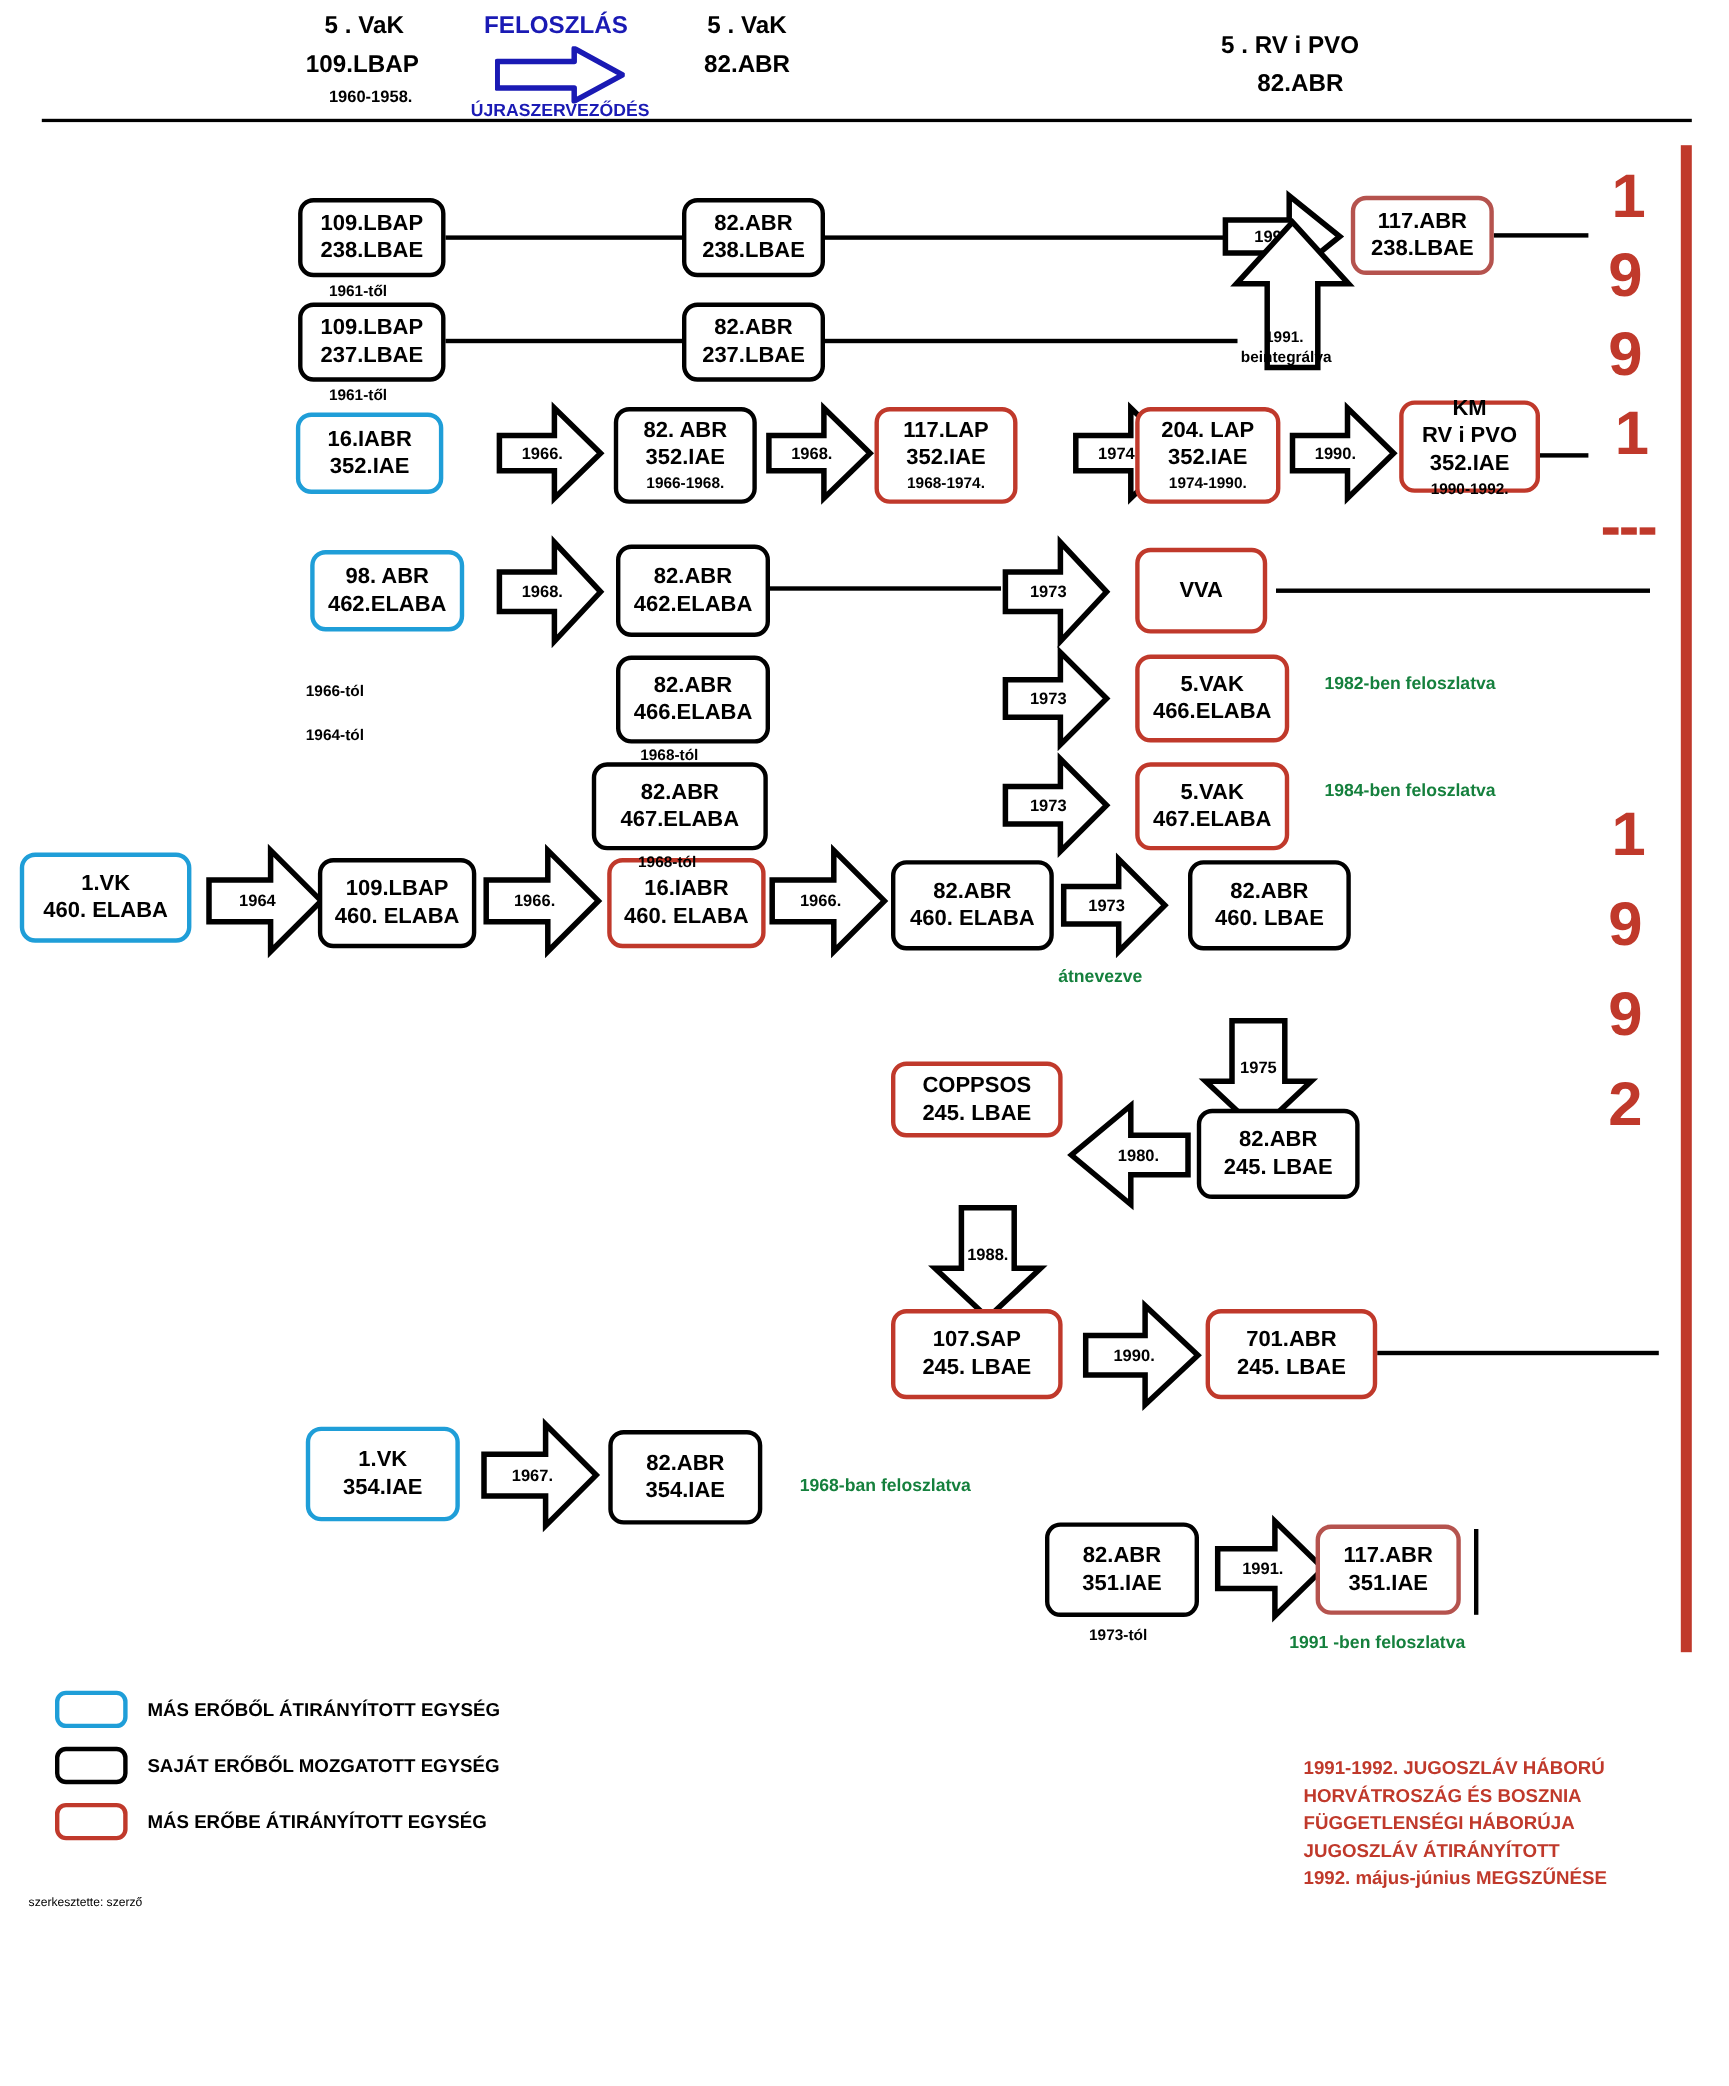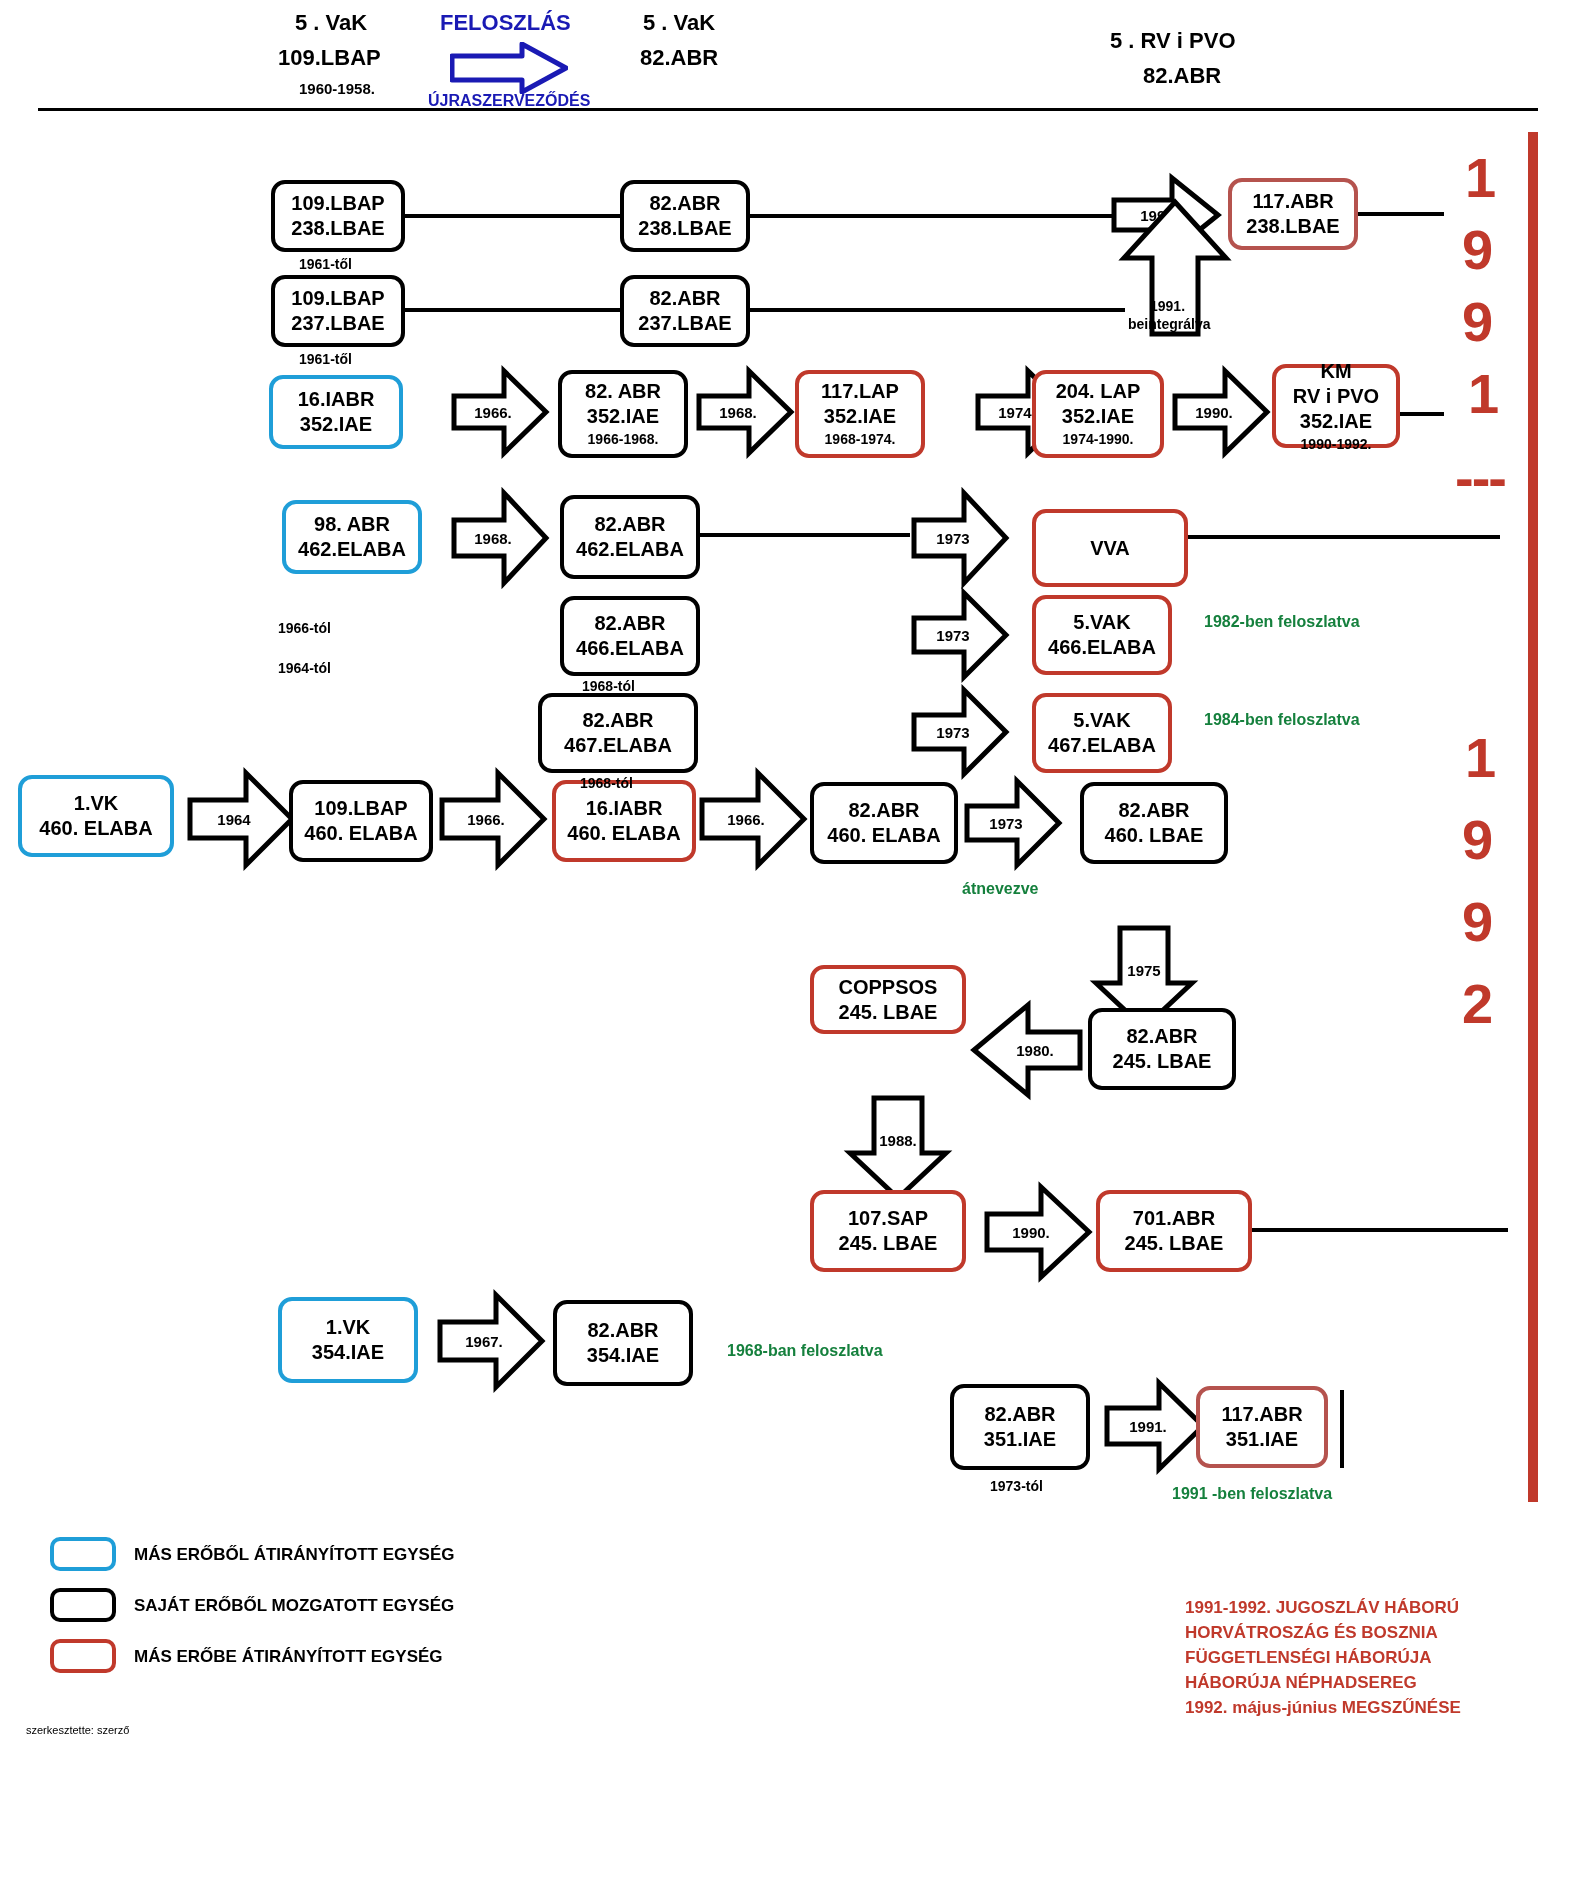--- a/index.html
+++ b/index.html
@@ -216,21 +216,21 @@
   <span class="l1">82.ABR</span>
   <span class="l2">462.ELABA</span>
 </div>
 <div class="hline" style="left:700px;top:533px;width:210px;"></div>
 <div class="arrow" style="left:912px;top:490px;width:96px;height:96px;">
   <svg width="96" height="96" viewBox="0 0 96 96">
     <polygon points="2,30 52,30 52,3 94,48 52,93 52,66 2,66" fill="#fff" stroke="#000" stroke-width="5" stroke-linejoin="miter"></polygon>
   </svg>
   <span class="alabel">1973</span>
 </div>
-<div class="box red" style="left:1032px;top:498px;width:156px;height:78px;margin-top:11px;">
+<div class="box red" style="left:1032px;top:498px;width:120px;height:78px;">
   <span class="l1">VVA</span>
 </div>
 <div class="hline" style="left:1160px;top:535px;width:340px;"></div>
 
 <div class="cap" style="left:278px;top:620px;">1966-tól</div>
 <div class="cap" style="left:278px;top:660px;">1964-tól</div>
 <div class="box" style="left:560px;top:596px;width:140px;height:80px;">
   <span class="l1">82.ABR</span>
   <span class="l2">466.ELABA</span>
 </div>
@@ -394,14 +394,14 @@
 <div class="legtxt" style="left:134px;top:1596px;">SAJÁT ERŐBŐL MOZGATOTT EGYSÉG</div>
 
 <div class="legbox red" style="left:50px;top:1639px;"></div>
 <div class="legtxt" style="left:134px;top:1647px;">MÁS ERŐBE ÁTIRÁNYÍTOTT EGYSÉG</div>
 
 <div class="credit" style="left:26px;top:1724px;">szerkesztette: szerző</div>
 
 <div class="redblock" style="left:1185px;top:1596px;">1991-1992. JUGOSZLÁV HÁBORÚ</div>
 <div class="redblock" style="left:1185px;top:1621px;">HORVÁTROSZÁG ÉS BOSZNIA</div>
 <div class="redblock" style="left:1185px;top:1646px;">FÜGGETLENSÉGI HÁBORÚJA</div>
-<div class="redblock" style="left:1185px;top:1671px;">HÁBORÚJA NÉPHADSEREG</div>
+<div class="redblock" style="left:1185px;top:1671px;">JUGOSZLÁV ÁTIRÁNYÍTOTT</div>
 <div class="redblock" style="left:1185px;top:1696px;">1992. május-június MEGSZŰNÉSE</div>
 
 </body></html>

